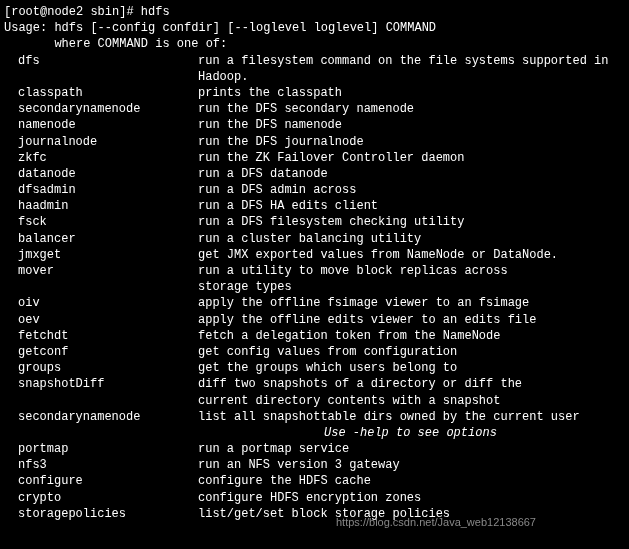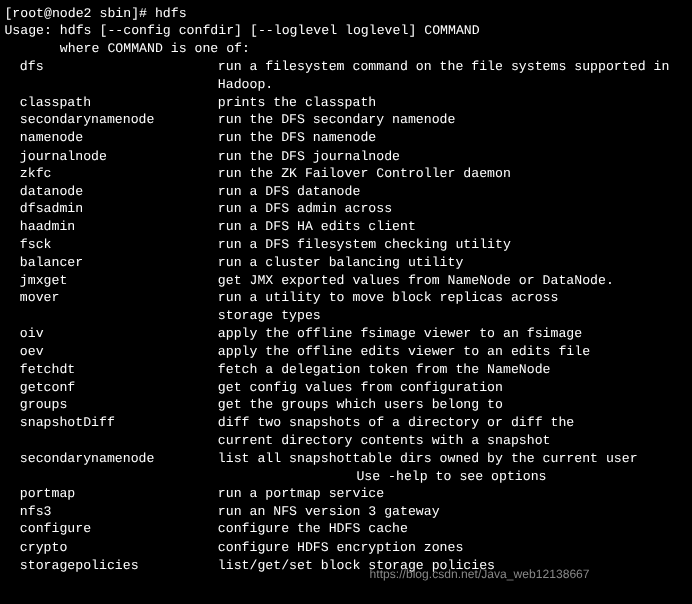--- a/index.html
+++ b/index.html
@@ -17,21 +17,21 @@
     .usage-line { white-space: pre; }
     .where-line { white-space: pre; margin-left: 0; }
     .cmd-row { display: flex; }
     .cmd-name { 
       width: 180px; 
       padding-left: 14px; 
       flex-shrink: 0;
       white-space: pre;
     }
     .cmd-desc { flex: 1; }
-    .help-opt { padding-left: 320px; }
+    .help-opt { padding-left: 320px; font-style: italic; }
     .watermark {
       position: absolute;
       color: #888888;
       font-family: Arial, sans-serif;
       font-size: 11px;
       top: 515px;
       left: 336px;
     }
   </style>
 </head>

